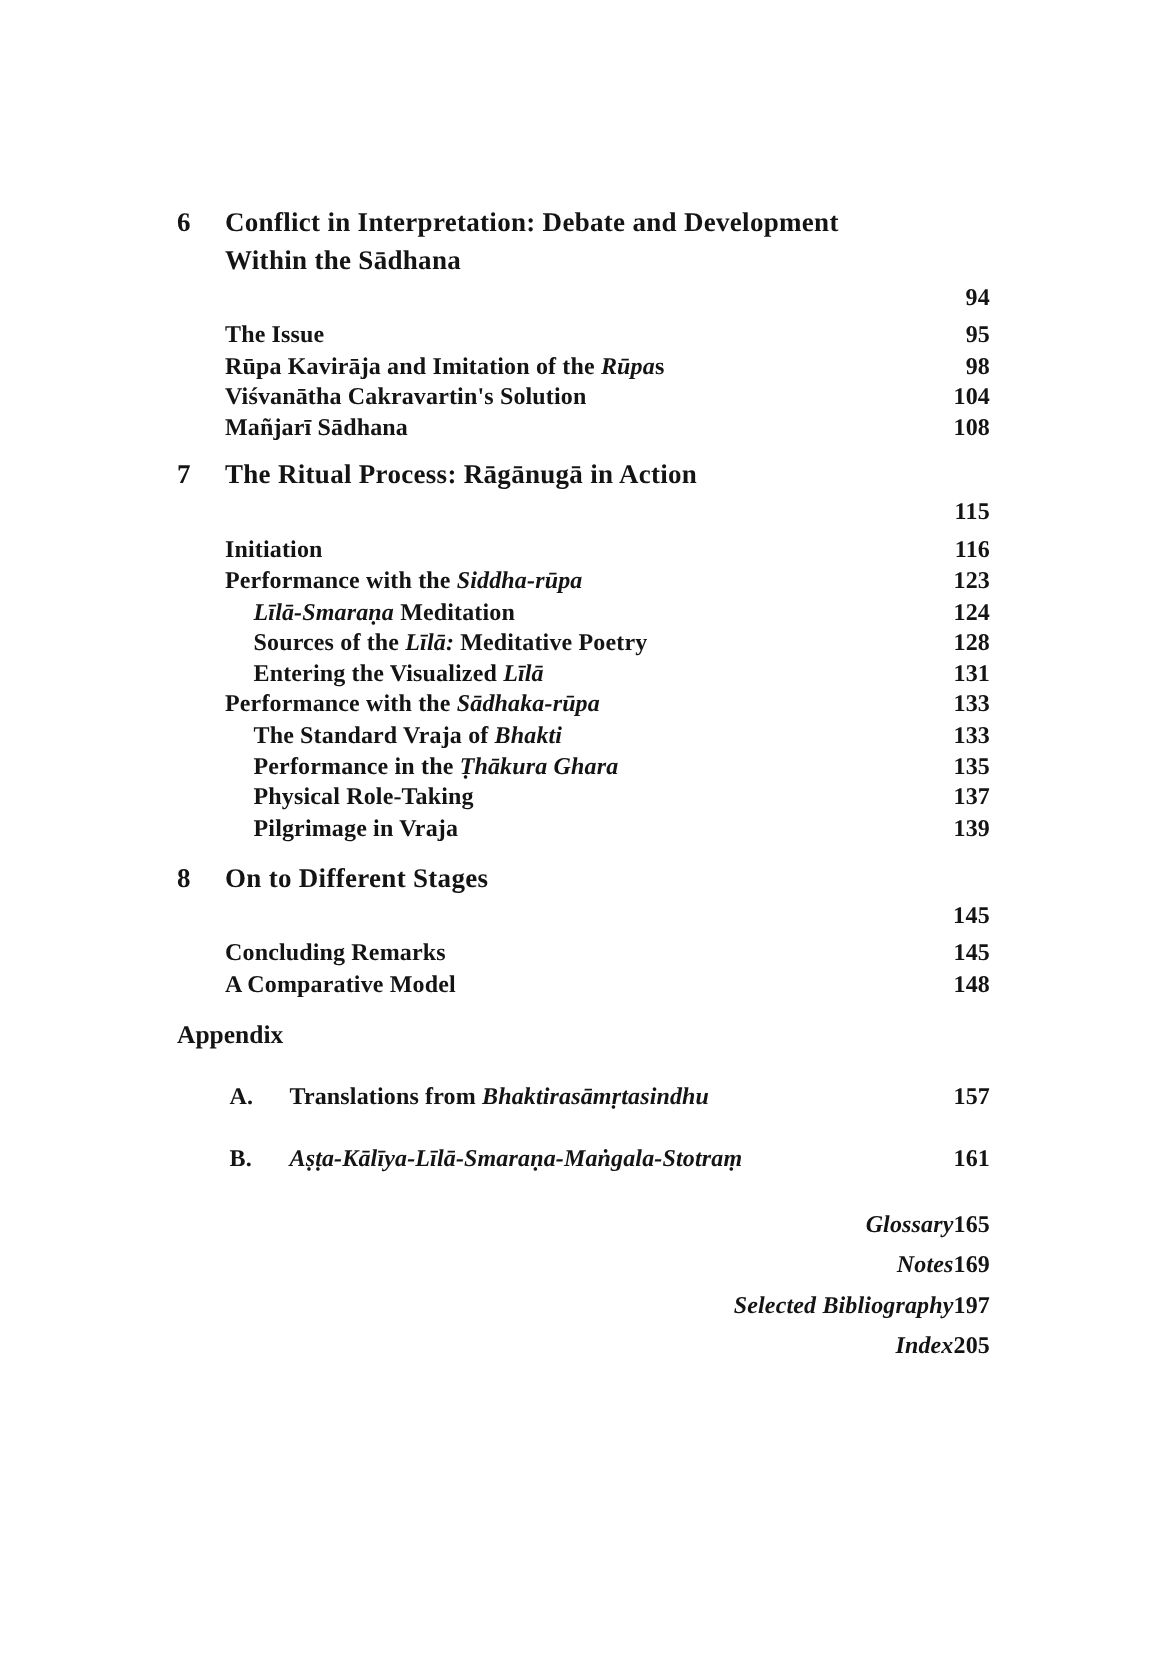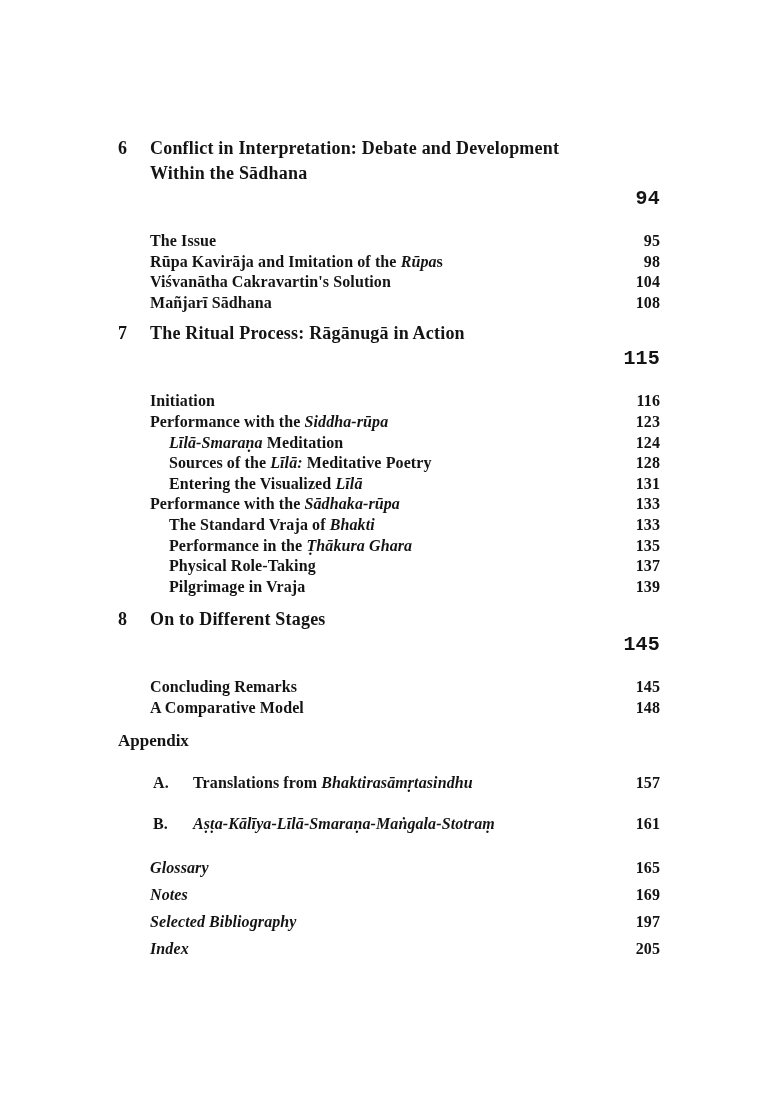--- a/index.html
+++ b/index.html
@@ -24,23 +24,23 @@
     display: flex;
     font-size: 18px;
     font-weight: 700;
     line-height: 25px;
     letter-spacing: 0.2px;
   }
   .ch .num { flex: none; width: 32px; }
   .ch .ch-body { flex: 1; display: flex; flex-direction: column; }
   .ch .line-with-page { display: flex; justify-content: space-between; flex-direction: column; }
   .pg { font-weight: 700; white-space: nowrap; }
-  .ch .pg { font-size: 20px; align-self: flex-end; line-height: inherit; font-family: Liberation Mono, monospace; }
+  .ch .pg { font-size: 16px; align-self: flex-end; line-height: inherit; }
   
-  .items { margin-top: 20px; }
+  .items { margin-top: 3px; }
   .row {
     display: flex;
     justify-content: space-between;
     font-size: 16px;
     font-weight: 700;
     line-height: 20.6px;
     letter-spacing: 0.1px;
   }
   .row .txt { white-space: nowrap; }
   .lvl1 .txt { padding-left: 32px; }
@@ -52,21 +52,21 @@
     margin-top: 11px;
     font-size: 17px;
     font-weight: 700;
     line-height: 22px;
   }
   .app-items { margin-top: 3px; }
   .app-items .row { line-height: 21px; margin-top: 20px; }
   .app-items .txt { padding-left: 35px; }
   .app-letter { display: inline-block; width: 40px; }
   .back-matter { margin-top: 20px; }
-  .back-matter .row { line-height: 27px; }
+  .back-matter .row { line-height: 27px; justify-content: flex-end; }
   .back-matter .txt { padding-left: 32px; font-style: italic; }
 </style>
 </head>
 <body>
 
 <div class="toc">
 
   <div class="ch">
     <span class="num">6</span>
     <span class="ch-body">

